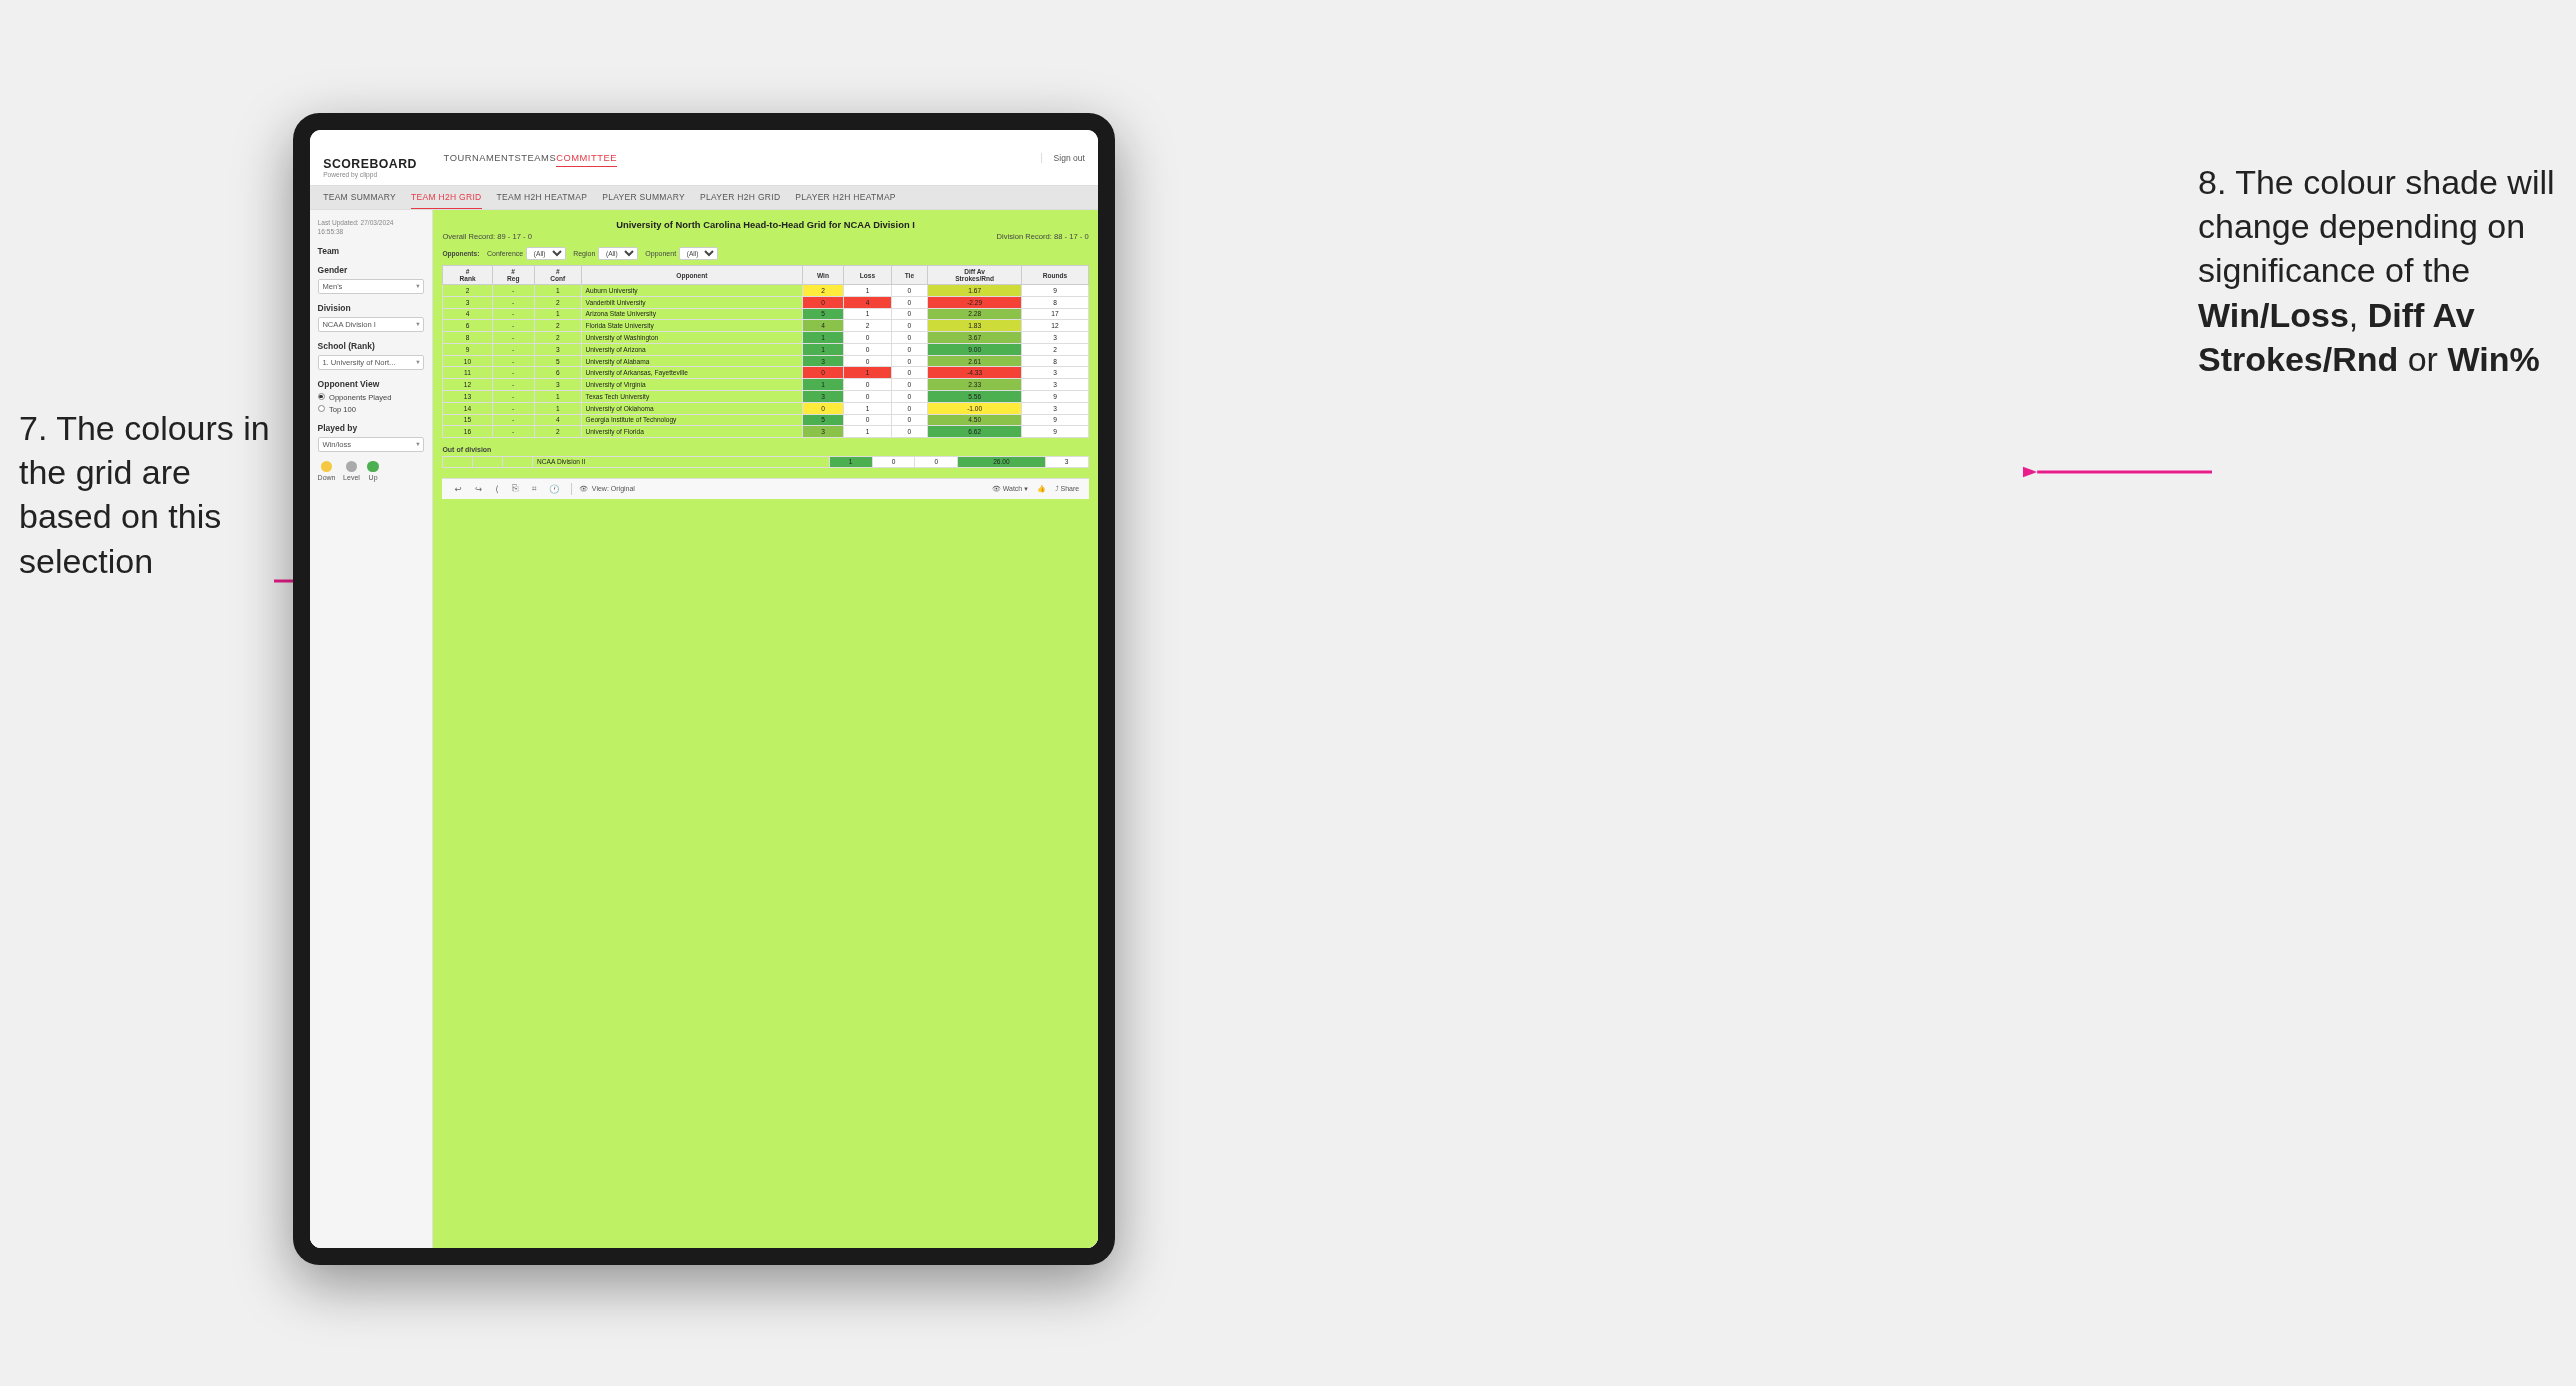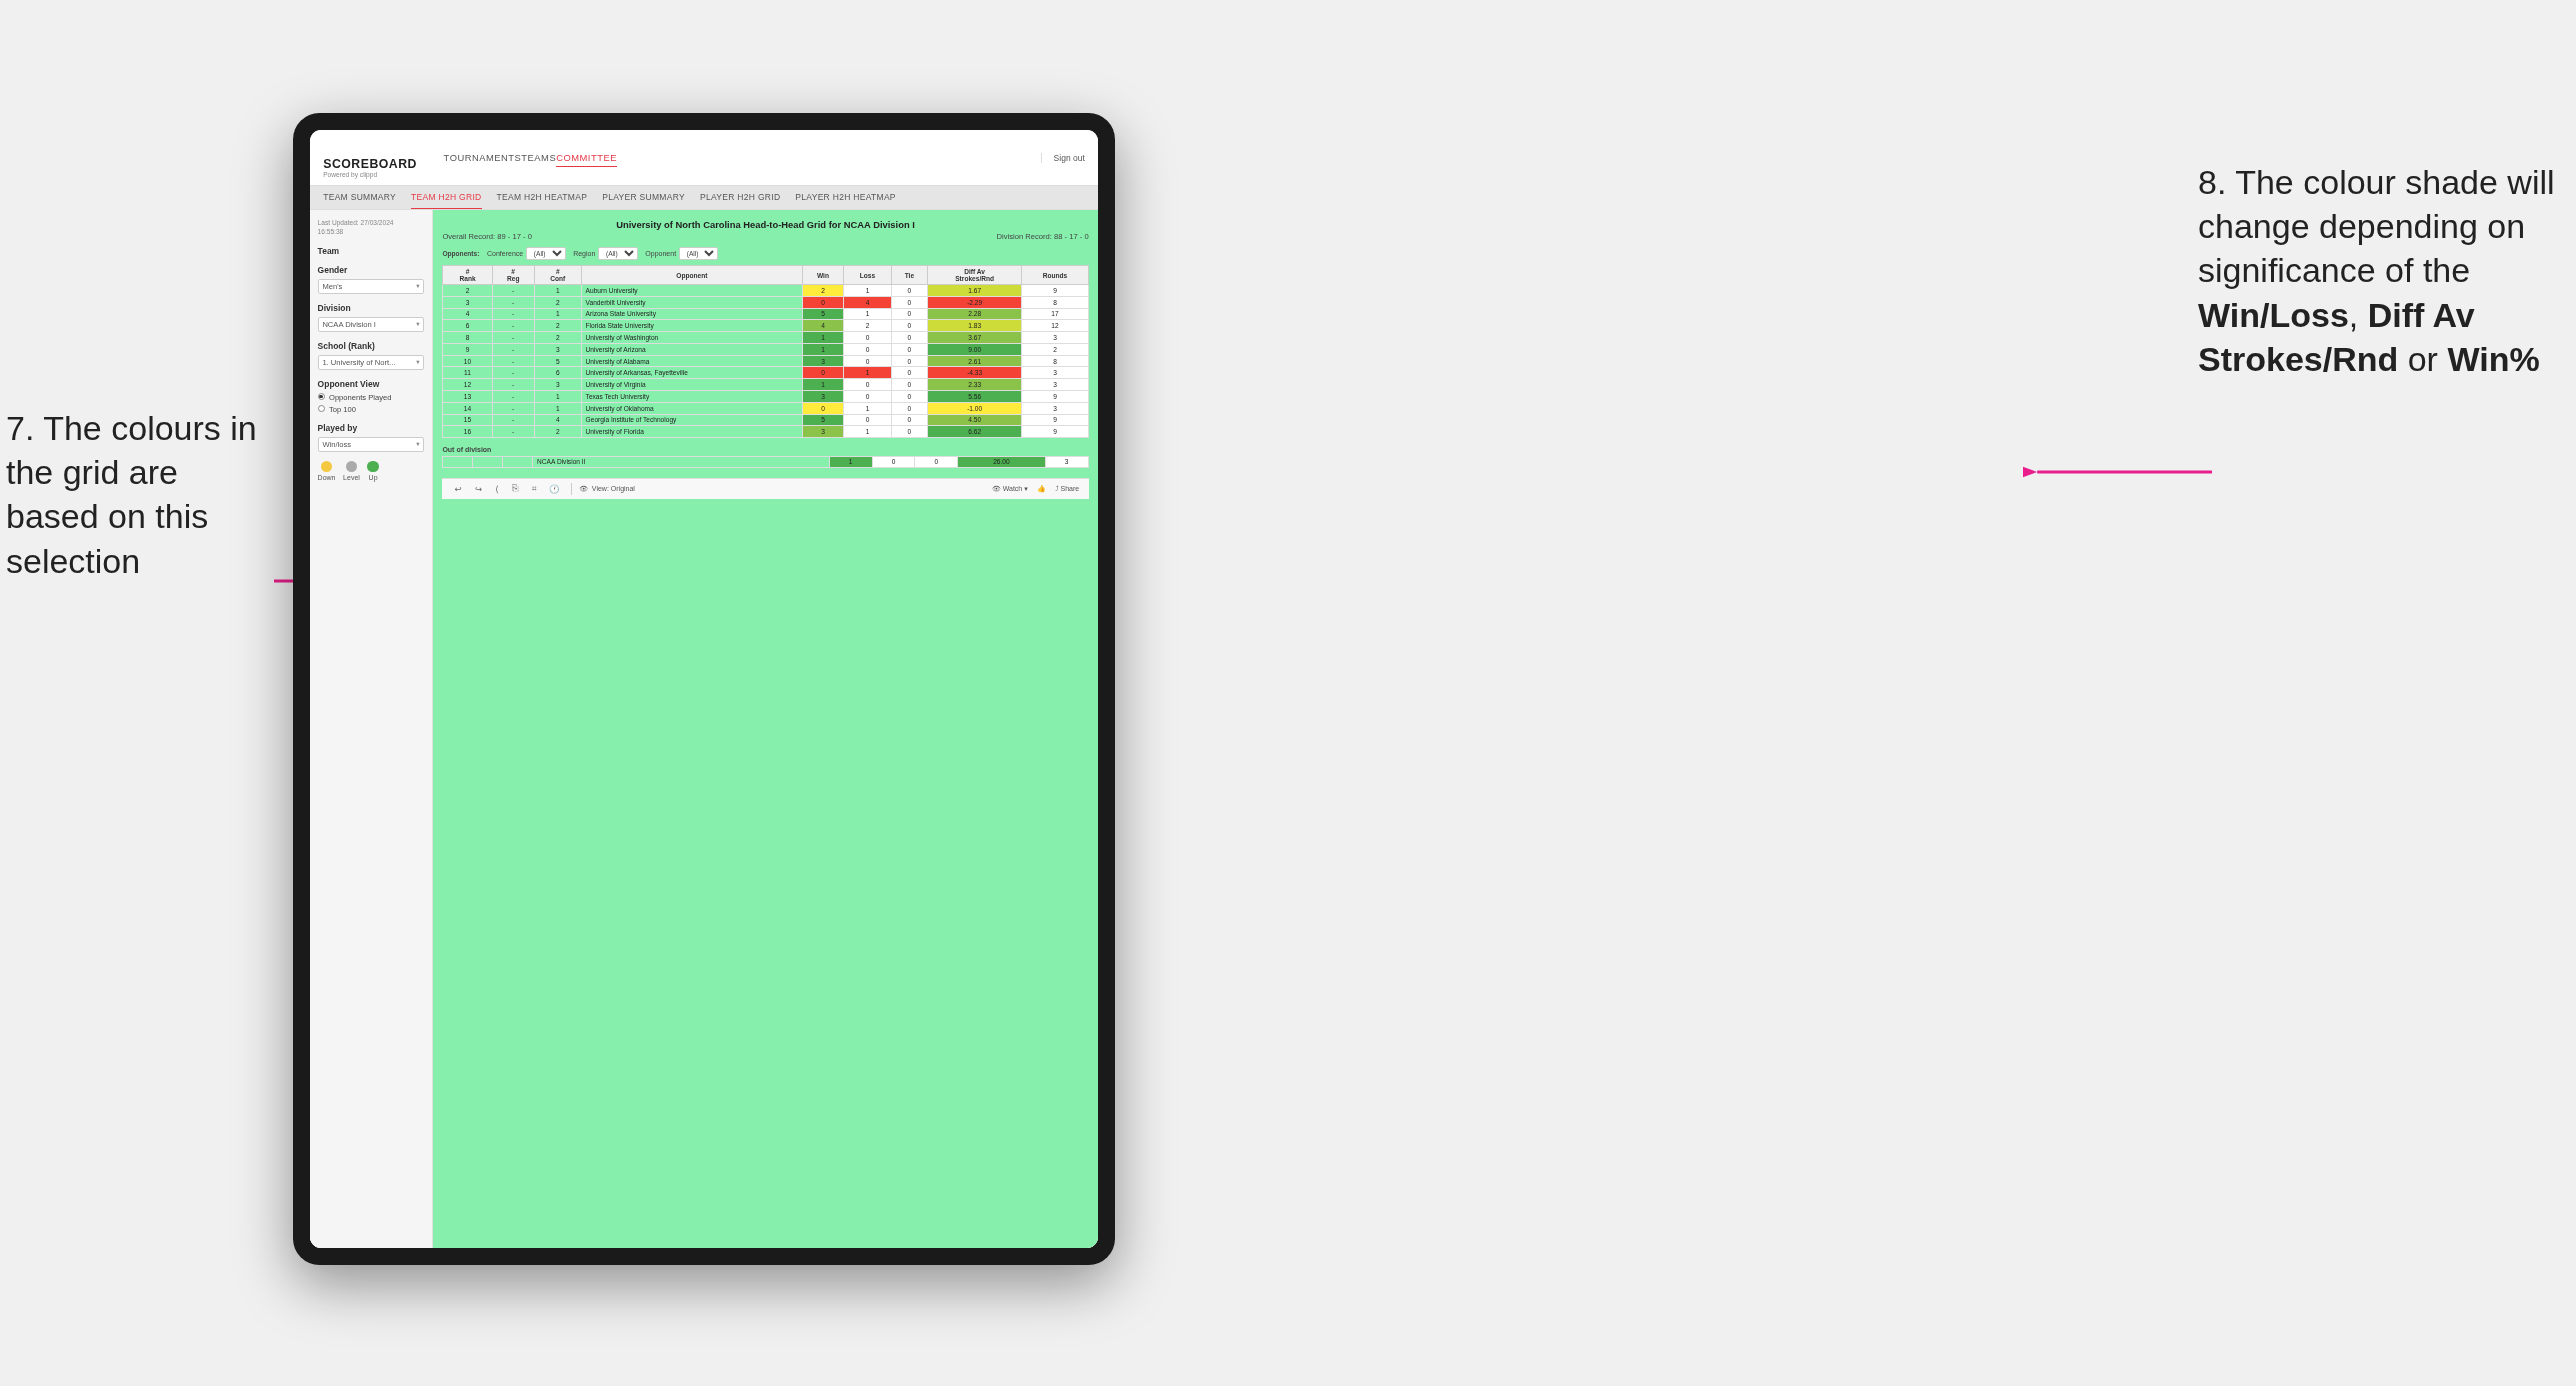--- a/index.html
+++ b/index.html
@@ -8,21 +8,21 @@
       font-family: -apple-system, BlinkMacSystemFont, 'Segoe UI', Arial, sans-serif;
       width: 2576px;
       height: 1386px;
       overflow: hidden;
       position: relative;
     }
 
     
     .annotation-left {
       position: absolute;
-      left: 6px;
+      left: 19px;
       top: 406px;
       width: 264px;
       font-size: 34px;
       font-weight: 400;
       line-height: 1.3;
       color: #222;
     }
 
     
     .annotation-right {
@@ -248,21 +248,21 @@
     .colour-label {
       font-size: 7px;
       color: #555;
     }
 
     
     .grid-area {
       flex: 1;
       overflow: auto;
       padding: 9.4px;
-      background: #86efac;
+      background: #bef264;
     }
 
     .grid-title {
       font-size: 9.4px;
       font-weight: 700;
       color: #222;
       margin-bottom: 1.9px;
       text-align: center;
     }
 

